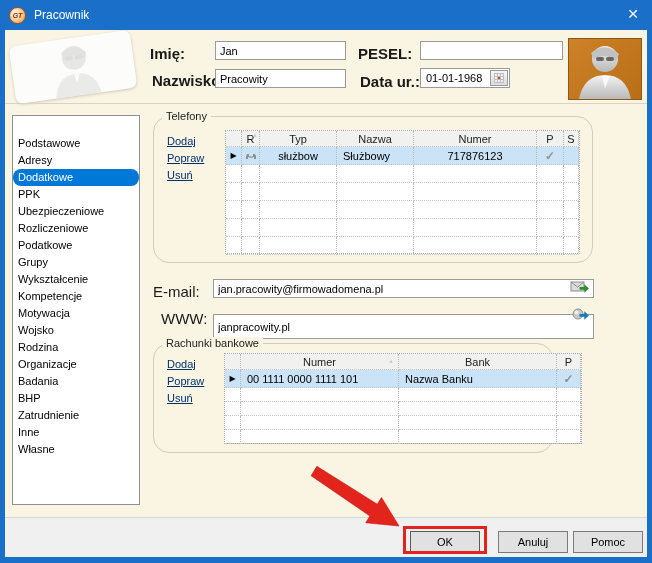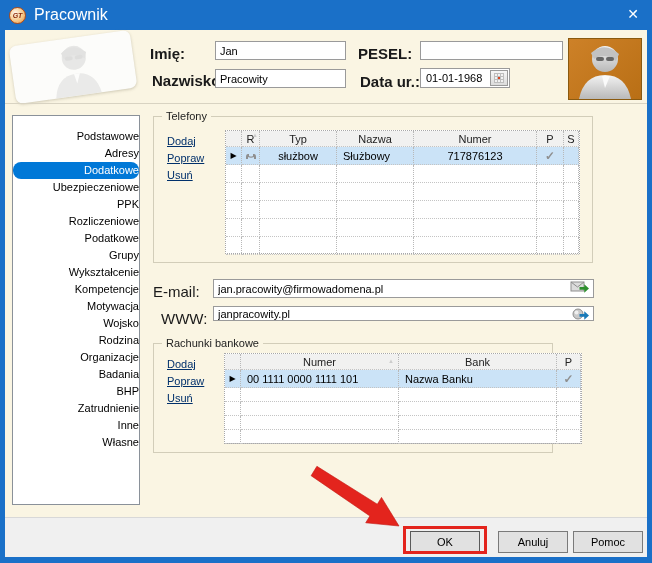--- a/index.html
+++ b/index.html
@@ -5,21 +5,21 @@
   * { margin:0; padding:0; box-sizing:border-box; }
   html,body { width:652px; height:563px; font-family:"Liberation Sans", sans-serif; }
   .window { position:relative; width:652px; height:563px; background:#1a70c8; overflow:hidden; }
 
   
   .titlebar { position:absolute; top:0; left:0; right:0; height:30px; display:flex; align-items:center; color:#fff; }
   .app-icon { width:17px; height:17px; margin-left:9px; border-radius:50%;
               background:radial-gradient(circle at 35% 35%, #fff7ee 0%, #f5c98a 55%, #e89040 100%);
               border:1px solid #b34a12; display:flex; align-items:center; justify-content:center;
               font-size:7px; font-weight:bold; font-style:italic; color:#8c2a0a; }
-  .title-text { margin-left:8px; font-size:16px; }
+  .title-text { margin-left:8px; font-size:12px; }
   .close-btn { position:absolute; right:13px; top:6px; font-size:14px; color:#fff; cursor:default; }
 
   
   .body { position:absolute; top:30px; left:5px; right:5px; bottom:6px; background:#faf5e3; }
 
   
   .hr-sep { position:absolute; left:0; right:0; top:73px; height:1px; background:#d8d3c2; }
   .watermark { position:absolute; left:7px; top:8px; width:122px; height:58px;
                background:#fcfcfa; border-radius:7px; transform:rotate(-8deg);
                box-shadow:0 1px 3px rgba(150,145,120,.45); overflow:hidden; }
@@ -31,27 +31,27 @@
   .date-wrap { position:absolute; left:415px; top:38px; width:90px; height:20px;
                border:1px solid #9a9a9a; background:#fff; display:flex; align-items:center; }
   .date-text { flex:1; font-size:11px; padding-left:5px; }
   .cal-btn { width:18px; height:16px; margin-right:1px; background:linear-gradient(#f6f6f6,#dcdcdc);
              border:1px solid #9a9a9a; display:flex; align-items:center; justify-content:center; }
   .avatar { position:absolute; left:563px; top:8px; width:74px; height:62px;
             border:1px solid #8a5a10; background:linear-gradient(135deg,#cd8128,#b96f15); }
 
   
   .listbox { position:absolute; left:7px; top:85px; width:128px; height:390px;
-             background:#fff; border:1px solid #8a9199; padding-top:12px;text-align:right; }
+             background:#fff; border:1px solid #8a9199; padding-top:19px; }
   .lb-item { height:17px; line-height:17px; font-size:11px; padding-left:5px; color:#000;
              white-space:nowrap; overflow:hidden; }
   .lb-item.selected { background:#0078d7; color:#fff;border-radius:8px; }
 
   
-  .group { position:absolute; border:1px solid #d2cdb9; border-radius:0; }
+  .group { position:absolute; border:1px solid #d2cdb9; border-radius:16px; }
   .group-label { position:absolute; top:-7px; left:8px; background:#faf5e3; padding:0 4px;
                  font-size:11px; color:#222; }
   .links { position:absolute; left:13px; display:flex; flex-direction:column; gap:5px; }
   .link { font-size:11px; color:#00306b; text-decoration:underline; cursor:pointer; width:max-content; }
 
   
   .grid-table { position:absolute; background:#fff; border:1px dotted #a8a8a8; font-size:11px; }
   .g-row { display:grid; }
   .g-cell { border-right:1px dotted #b8b8b8; border-bottom:1px dotted #c4c4c4;
             display:flex; align-items:center; justify-content:center; overflow:hidden; position:relative; }
@@ -149,22 +149,22 @@
         <path d="M33 37 l3 12 l5 -12 z" fill="#fafafa"></path>
       </svg>
     </div>
 
     <div class="hr-sep"></div>
 
     <div class="listbox">
       <div class="lb-item">Podstawowe</div>
       <div class="lb-item">Adresy</div>
       <div class="lb-item selected">Dodatkowe</div>
+      <div class="lb-item">PPK</div>
       <div class="lb-item">Ubezpieczeniowe</div>
-      <div class="lb-item">PPK</div>
       <div class="lb-item">Rozliczeniowe</div>
       <div class="lb-item">Podatkowe</div>
       <div class="lb-item">Grupy</div>
       <div class="lb-item">Wykształcenie</div>
       <div class="lb-item">Kompetencje</div>
       <div class="lb-item">Motywacja</div>
       <div class="lb-item">Wojsko</div>
       <div class="lb-item">Rodzina</div>
       <div class="lb-item">Organizacje</div>
       <div class="lb-item">Badania</div>
@@ -267,21 +267,21 @@
         <svg width="20" height="14" viewBox="0 0 20 14">
           <rect x="1" y="1" width="13" height="9" fill="#dcdcdc" stroke="#8f8f8f"></rect>
           <path d="M1 1 L7.5 6 L14 1" fill="none" stroke="#8f8f8f"></path>
           <path d="M10 10 h5 v-3 l5 4.5 l-5 4.5 v-3 h-5 z" fill="#2f8f2f" transform="translate(0,-3.5) scale(0.95)"></path>
         </svg>
       </span>
     </div>
 
     <span class="fld-label" style="left:156px; top:280px; font-weight:normal;">WWW:</span>
     <div style="position:absolute; left:208px; top:276px; width:381px; height:19px;">
-      <input class="tfield" style="left: 0px; top: 0px; width: 100%; height: 15px;" value="janpracowity.pl">
+      <input class="tfield" style="left: 0px; top: 8px; width: 100%; height: 25px;" value="janpracowity.pl">
       <span class="icon-in-field">
         <svg width="20" height="14" viewBox="0 0 20 14">
           <circle cx="8" cy="6" r="5" fill="#c9c9c9" stroke="#8f8f8f"></circle>
           <circle cx="6.5" cy="4.5" r="2" fill="#efefef"></circle>
           <path d="M10 10 h5 v-3 l5 4.5 l-5 4.5 v-3 h-5 z" fill="#1a7ab8" transform="translate(0,-3.5) scale(0.95)"></path>
         </svg>
       </span>
     </div>
 
     <div class="group" style="left:148px; top:313px; width:400px; height:110px;">

